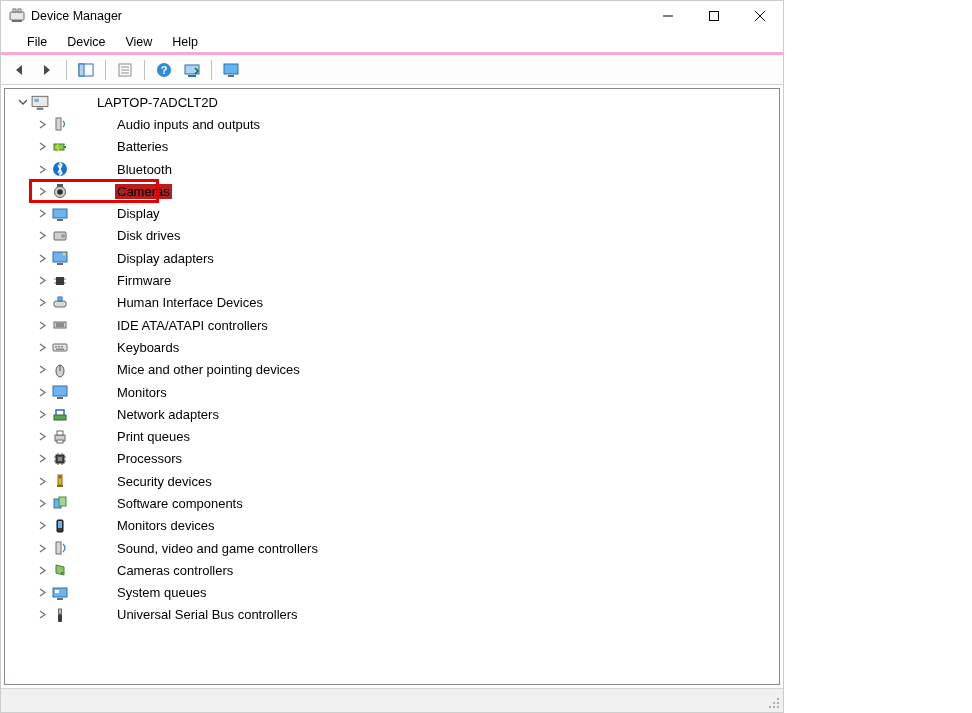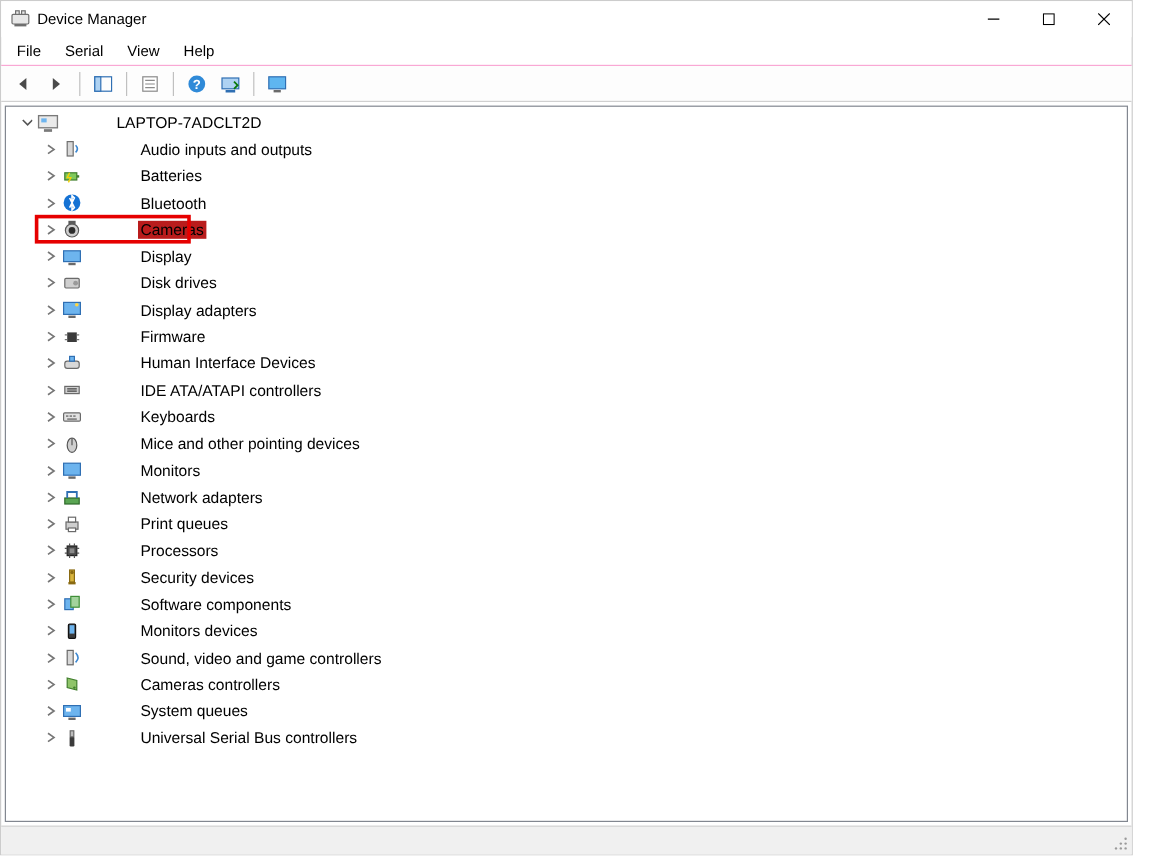--- a/index.html
+++ b/index.html
@@ -6,21 +6,21 @@
   html, body {
     margin: 0; padding: 0;
     width: 972px; height: 713px;
     font-family: "Segoe UI", Tahoma, sans-serif;
     font-size: 12.5px;
     background: #ffffff;
     color: #000;
     overflow: hidden;
   }
   .window {
-    width: 944px; height: 713px;
+    width: 784px; height: 713px;
     display: flex; flex-direction: column;
     border: 1px solid #cccccc;
     background: #ffffff;
   }
   
   .titlebar {
     height: 30px;
     display: flex; align-items: center;
     padding: 0 0 0 8px;
     background: #ffffff;
@@ -37,22 +37,22 @@
   .win-btn {
     width: 46px; display:flex; align-items:center; justify-content:center;
     font-family: "Segoe UI Symbol", sans-serif;
     font-size: 10px; color:#000;
   }
   .win-btn svg{ width:10px;height:10px; }
   
   .menubar {
     height: 24px;
     display:flex; align-items:center;
-    padding: 0 3px;
-    border-bottom: 1px solid #f9a8d4;
+    padding: 0 16px;
+    border-bottom: 3px solid #f9a8d4;
   }
   .menubar .menu-item {
     padding: 2px 10px;
     font-size: 12.5px;
   }
   
   .toolbar {
     height: 30px;
     display:flex; align-items:center;
     padding: 2px 6px;
@@ -157,21 +157,21 @@
         <svg viewBox="0 0 10 10">
             <line x1="0" y1="0" x2="10" y2="10" stroke="#000" stroke-width="1"></line>
             <line x1="10" y1="0" x2="0" y2="10" stroke="#000" stroke-width="1"></line>
           </svg>
       </div>
     </div>
   </div>
 
   <div class="menubar">
     <div class="menu-item">File</div>
-    <div class="menu-item">Serial</div>
+    <div class="menu-item">Device</div>
     <div class="menu-item">View</div>
     <div class="menu-item">Help</div>
   </div>
 
   <div class="toolbar">
     <div class="tb-btn">
       <svg width="16" height="16" viewBox="0 0 16 16">
           <path d="M11 3 L5 8 L11 13 Z" fill="#4a4a4a"></path>
         </svg>
     </div>

